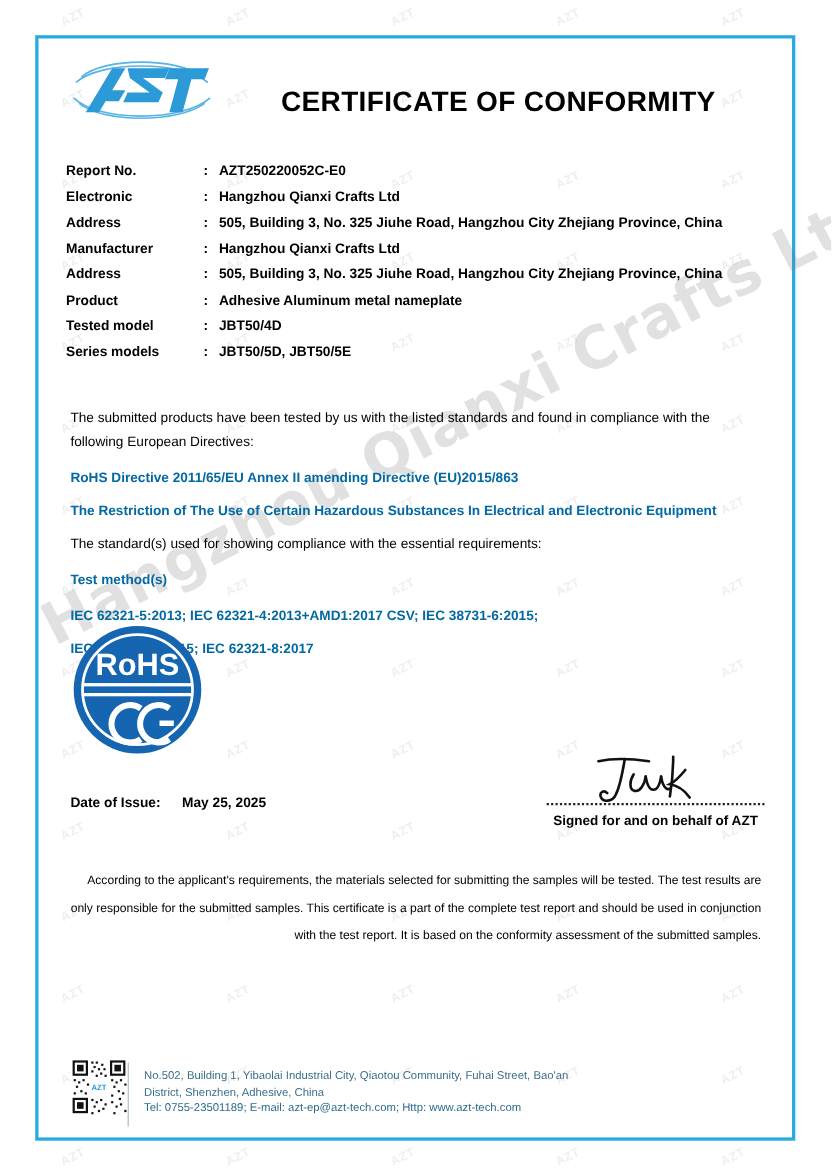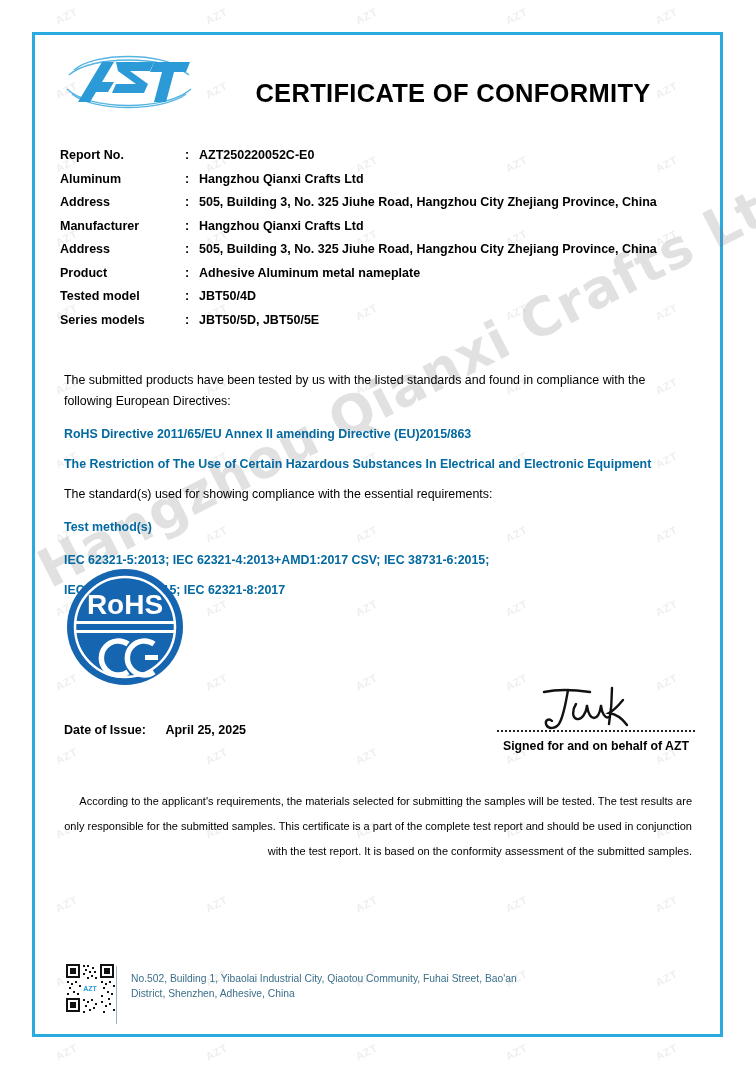--- a/index.html
+++ b/index.html
@@ -379,21 +379,21 @@
       <div class="cert-title">CERTIFICATE OF CONFORMITY</div>
     </div>
 
     <div class="info-table" id="info-table">
         <div class="info-row">
           <div class="info-label">Report No.</div>
           <div class="info-colon">:</div>
           <div class="info-value">AZT250220052C-E0</div>
         </div>
         <div class="info-row">
-          <div class="info-label">Aluminum</div>
+          <div class="info-label">Electronic</div>
           <div class="info-colon">:</div>
           <div class="info-value">Hangzhou Qianxi Crafts Ltd</div>
         </div>
         <div class="info-row">
           <div class="info-label">Address</div>
           <div class="info-colon">:</div>
           <div class="info-value">505, Building 3, No. 325 Jiuhe Road, Hangzhou City Zhejiang Province, China</div>
         </div>
         <div class="info-row">
           <div class="info-label">Manufacturer</div>
@@ -448,21 +448,21 @@
         <g fill="none" stroke="#ffffff" stroke-width="5.5">
           <path d="M62 76 A17 17 0 1 0 62 104"></path>
           <path d="M88 76 A17 17 0 1 0 88 104"></path>
         </g>
         <rect x="79" y="87" width="13" height="5" fill="#ffffff"></rect>
       </svg>
     </div>
 
     <div class="issue-date">
       <span>Date of Issue:</span>
-      <span class="dv">April 25, 2025</span>
+      <span class="dv">May 25, 2025</span>
     </div>
 
     <div class="sign-block">
       <div class="sign-mark">
         <svg viewBox="0 0 208 46" width="208" height="46" aria-hidden="true">
           <g fill="none" stroke="#111" stroke-width="2.4" stroke-linecap="round">
             <path d="M52 6 C66 3, 84 4, 98 6"></path>
             <path d="M76 4 C74 16, 72 28, 68 36 C65 43, 56 44, 54 38 C53 34, 57 32, 60 35"></path>
             <path d="M84 18 C80 24, 80 32, 85 33 C90 34, 94 27, 95 20"></path>
             <path d="M95 20 C96 26, 98 32, 102 32 C106 32, 108 26, 109 20"></path>
@@ -540,17 +540,18 @@
               <rect x="44" y="36" width="2" height="2"></rect>
           </g>
           <circle cx="26" cy="26" r="6" fill="#ffffff"></circle>
           <text x="26" y="29" text-anchor="middle" font-family="Liberation Sans, sans-serif" font-size="7" font-weight="bold" fill="#2b9ad6">AZT</text>
         </svg>
       </div>
       <div class="footer-divider"></div>
       <div class="footer-address">
         <div>No.502, Building 1, Yibaolai Industrial City, Qiaotou Community, Fuhai Street, Bao'an</div>
         <div>District, Shenzhen, Adhesive, China</div>
+        <div class="line-blue">Tel: 0755-23501189; E-mail: azt-ep@azt-tech.com; Http: www.azt-tech.com</div>
       </div>
     </div>
 
   </div>
 </div>
 
 </body></html>

